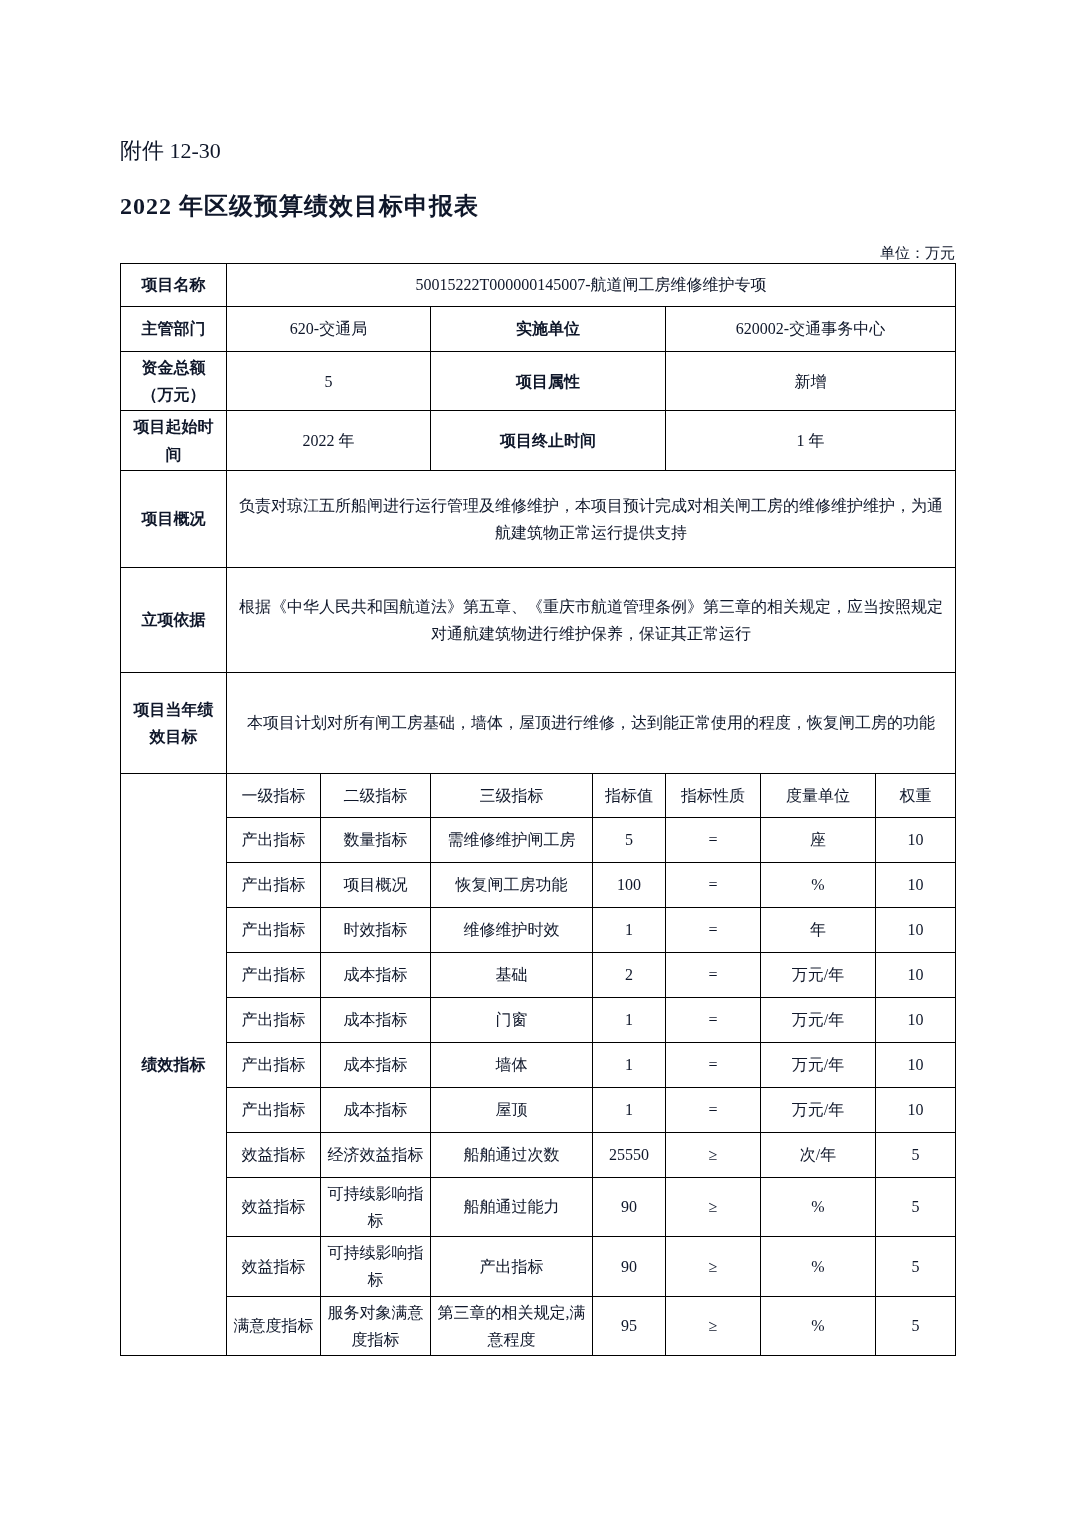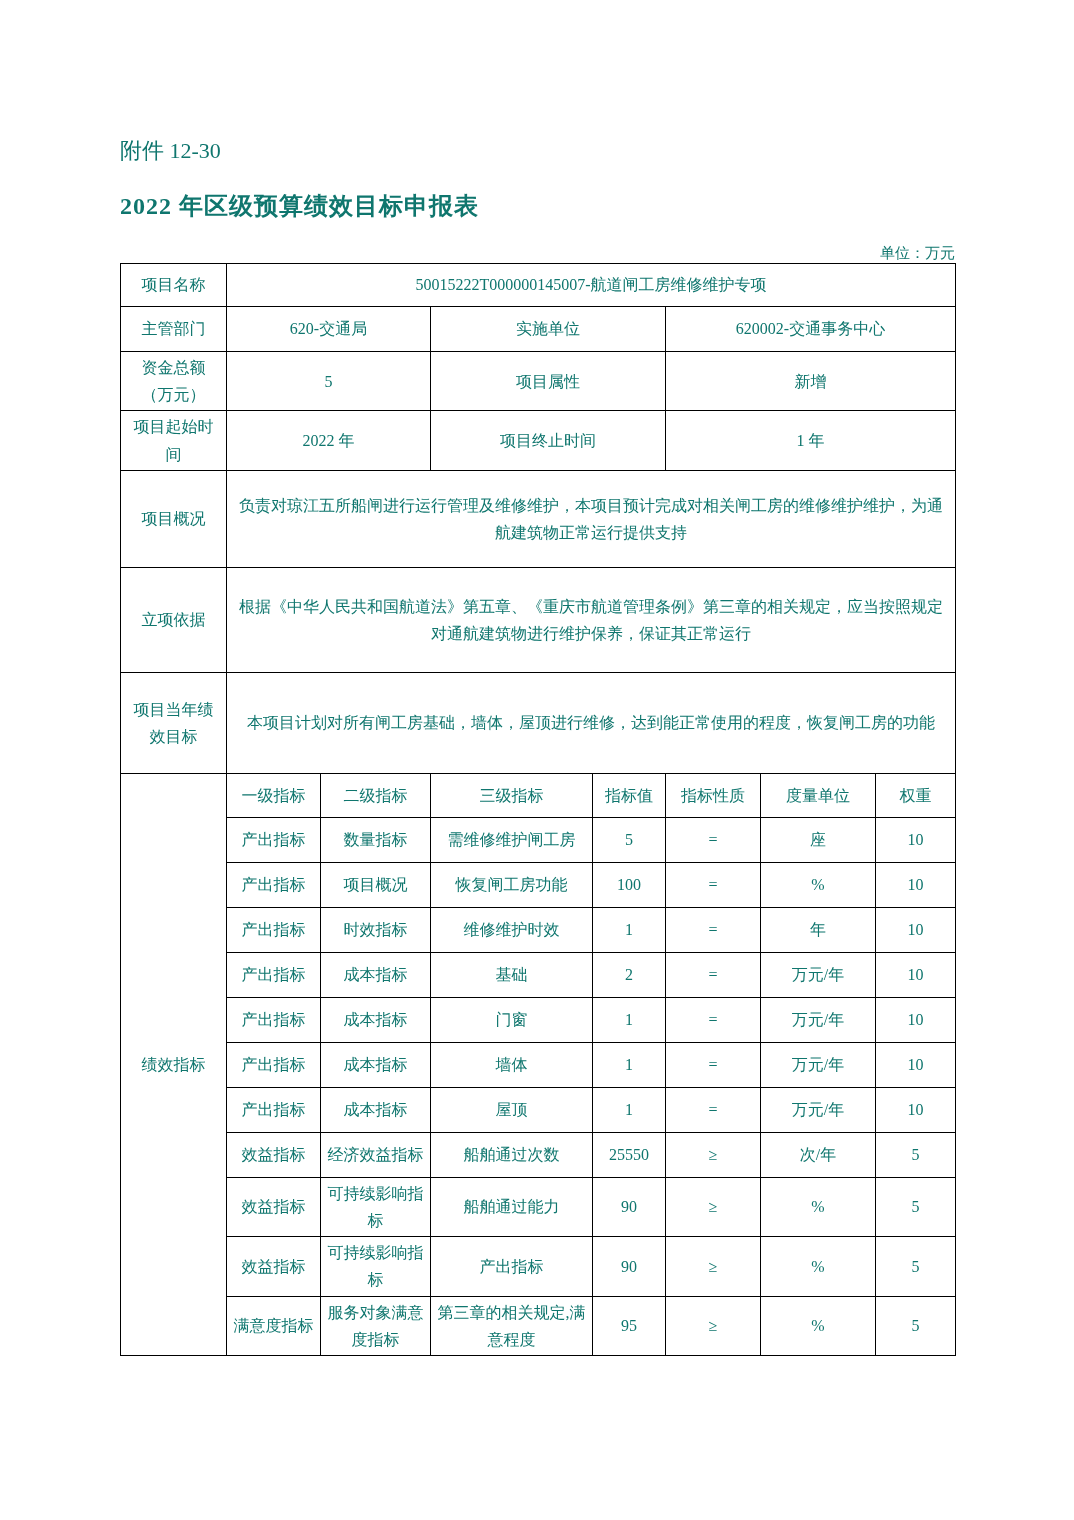--- a/index.html
+++ b/index.html
@@ -1,31 +1,31 @@
 <!DOCTYPE html>
 <html><head>
 <meta charset="utf-8">
 <style>
   html,body { margin:0; padding:0; background:#e8e8e8; }
   .page {
     width:1074px; height:1520px; background:#ffffff; position:relative;
     box-sizing:border-box; margin:0 auto;
-    font-family:"Liberation Serif","DejaVu Serif",serif; color:#0f766e;
+    font-family:"Liberation Serif","DejaVu Serif",serif; color:#0f172a;
   }
   .content { position:absolute; left:120px; top:136px; width:835px; }
   .attachment { font-size:22px; text-align:left; }
   .doc-title { text-align:left; font-size:24px; font-weight:bold; margin-top:24px; letter-spacing:1px; }
   .unit-note { text-align:right; font-size:15px; margin-top:22px; }
 
   table.form { border-collapse:collapse; width:835px; table-layout:fixed; }
   table.form td {
     border:1px solid #000; font-size:16px; text-align:center;
     vertical-align:middle; padding:2px 6px; word-break:break-all; line-height:1.7;
   }
-  td.label { padding:2px 6px; }
+  td.label { padding:2px 6px;font-weight:bold; }
   td.longtext { text-align:left; padding:6px 12px; line-height:2; }
   td.lefttext { text-align:left; padding:2px 8px 2px 10px; }
   tr.r-name td { height:38px; }
   tr.r-dept td { height:40px; }
   tr.r-fund td { height:54px; }
   tr.r-time td { height:54px; }
   tr.r-overview td { height:92px; }
   tr.r-basis td { height:100px; }
   tr.r-goal td { height:96px; }
   tr.ind-header td { height:39px; }

